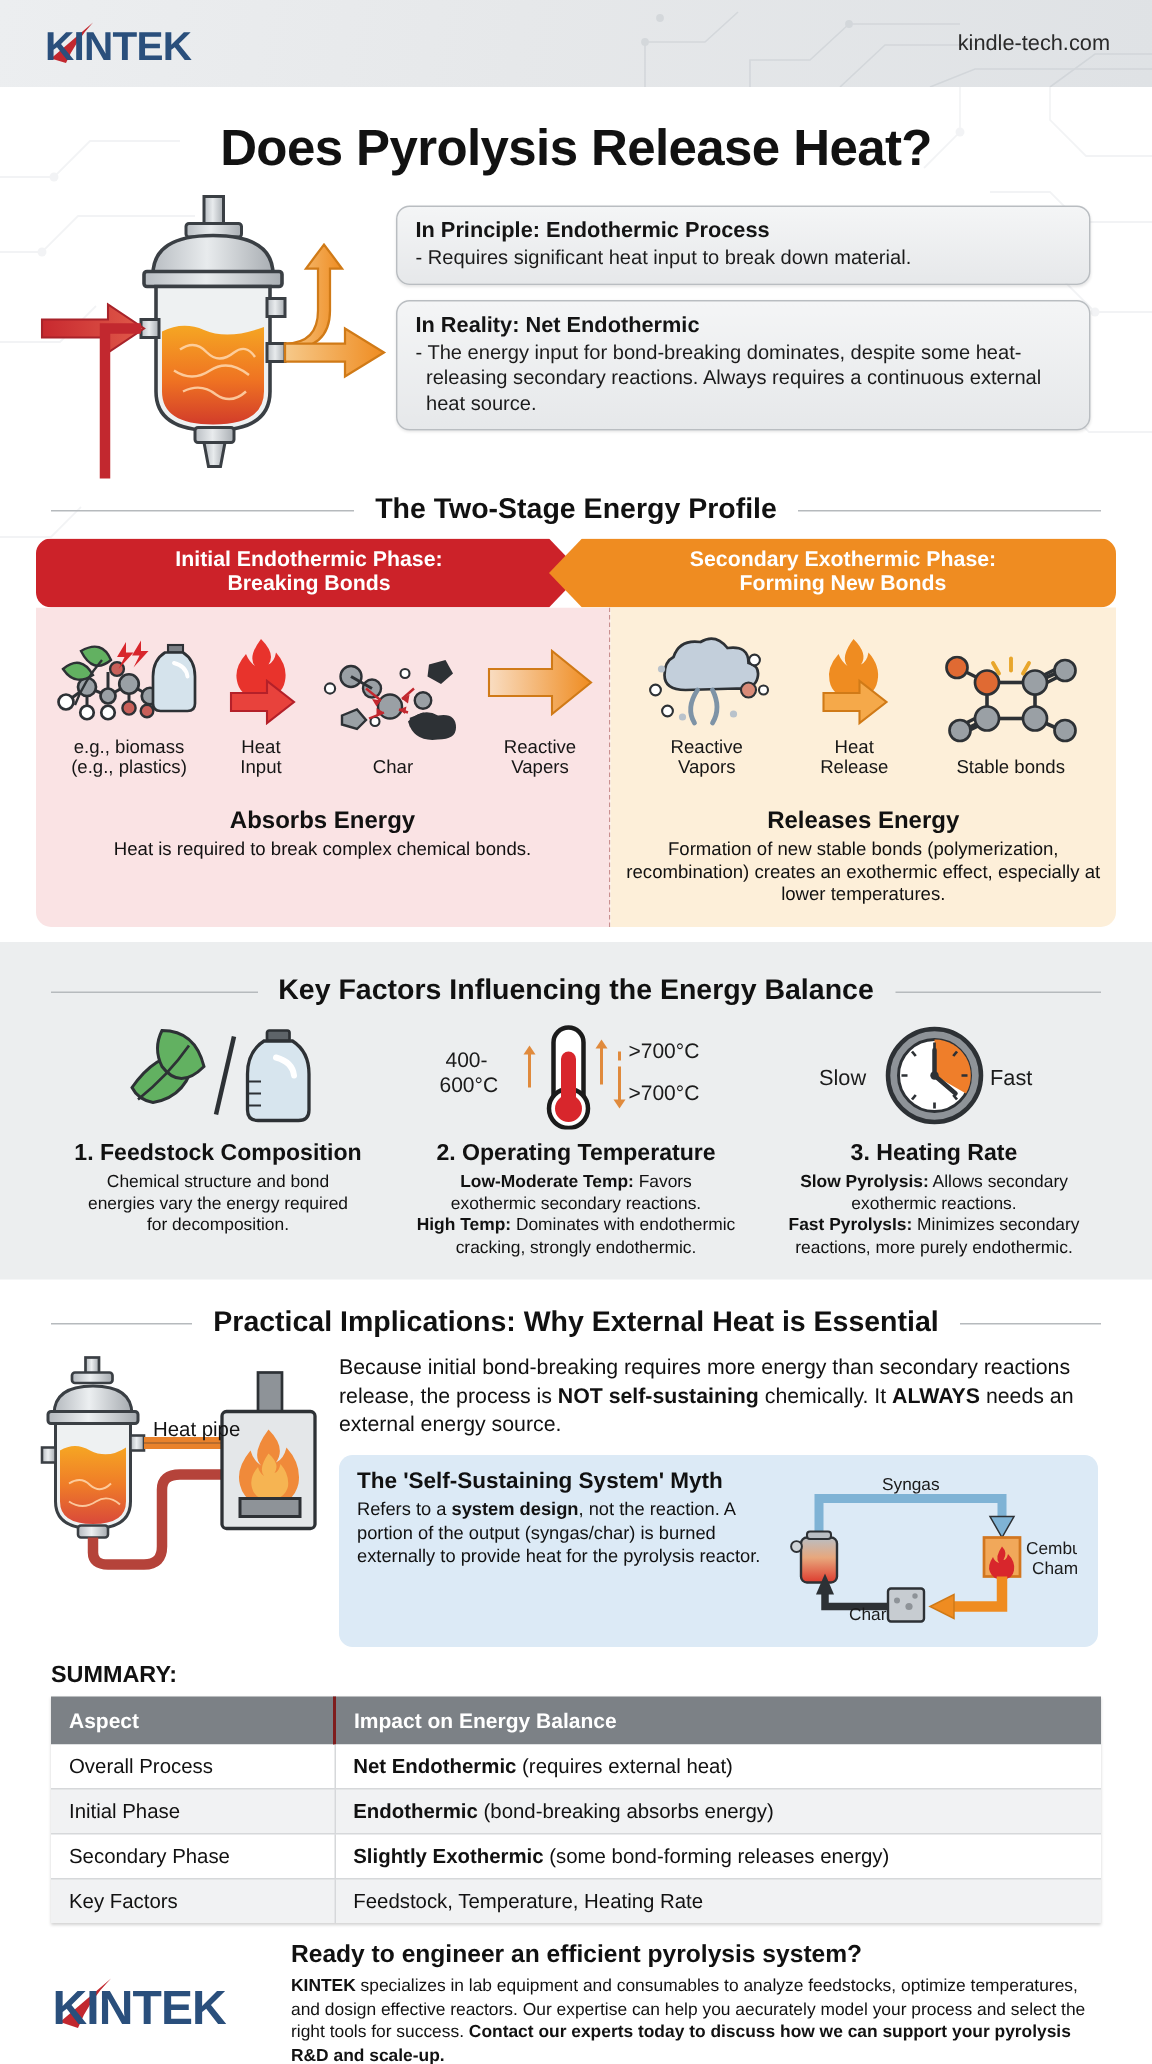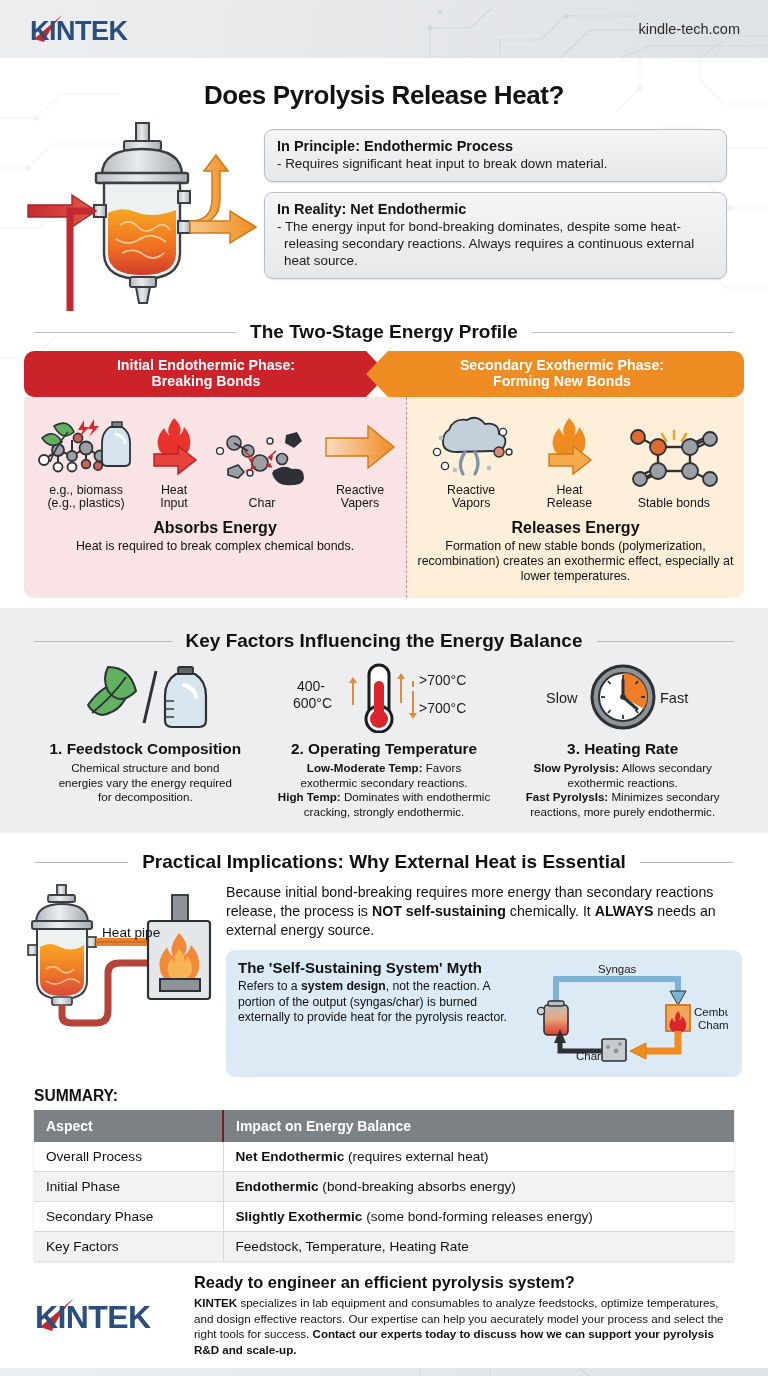--- a/index.html
+++ b/index.html
@@ -21,21 +21,21 @@
     position: relative; overflow: hidden;
   }
   .bar-circuit { position: absolute; inset: 0; opacity: .55; pointer-events: none; }
   .brand { display: flex; align-items: baseline; position: relative; z-index:2; }
   .brand svg { display:block; }
   .bar-url { font-size: 14.5px; color: #2a2a2a; position: relative; z-index:2; }
 
   
   .title-wrap { position: relative; padding: 22px 0 6px; text-align: center; }
   .page-title {
-    font-size: 26px; font-weight: bold; letter-spacing: -.4px; color: #121212;
+    font-size: 34px; font-weight: bold; letter-spacing: -.4px; color: #121212;
   }
 
   
   .bg-circuit { position: absolute; top: 58px; left: 0; width: 768px; height: 560px; opacity: .38; pointer-events: none; z-index: 0; }
 
   
   .hero { display: flex; padding: 4px 41px 0 24px; position: relative; z-index: 2; }
   .hero-art { width: 236px; flex: none; position: relative; height: 190px; }
   .hero-boxes { flex: 1; padding-left: 4px; padding-top: 8px; }
   .callout {
@@ -62,41 +62,41 @@
   .banner.right { background: #ef8c21; border-radius: 0 10px 10px 0; margin-left: -22px;
                   clip-path: polygon(22px 0, 100% 0, 100% 100%, 22px 100%, 0 50%); padding-left: 14px;}
   .stage-bodies { display: flex; }
   .stage-body { flex: 1; padding: 10px 10px 14px; }
   .stage-body.left  { background: #fae3e4; border-radius: 0 0 0 10px; border-right: 1px dashed #c98f8f; }
   .stage-body.right { background: #fdefd9; border-radius: 0 0 10px 0; }
   .flowrow { display: flex; align-items: flex-end; justify-content: space-around; height: 104px; gap: 10px; }
   .flowcell { display: flex; flex-direction: column; align-items: center; justify-content: flex-end; height:100%; }
   .flowcell .art { height: 66px; display:flex; align-items:center; justify-content:center; }
   .flowcell .cap { font-size: 12.4px; text-align: center; line-height: 1.1; margin-top: 4px; color:#161616; }
-  .stage-foot { text-align: center; margin-top: 8px; }
+  .stage-foot { text-align: center; margin-top: 20px; }
   .stage-foot h4 { font-size: 16px; font-weight: bold; margin-bottom: 2px; }
   .stage-foot p { font-size: 12.4px; line-height: 1.22; }
 
   
   .keyfactors { background: #eceeef; padding: 12px 0 14px; margin-top: 10px; }
   .kf-row { display: flex; padding: 0 26px; }
   .kf-col { flex: 1; text-align: center; padding: 0 8px; }
   .kf-art { height: 74px; display: flex; align-items: center; justify-content: center; }
   .kf-col h4 { font-size: 15.4px; font-weight: bold; margin: 6px 0 3px; }
   .kf-col p { font-size: 11.6px; line-height: 1.25; }
   .kf-col p b { font-weight: bold; }
 
   
   .practical { padding-top: 8px; }
   .pr-row { display: flex; padding: 2px 24px 0; align-items: flex-start; }
   .pr-art { width: 196px; flex: none; }
   .pr-text { flex: 1; padding-left: 6px; }
   .pr-text > p { font-size: 14.2px; line-height: 1.33; }
   .pr-text > p b { font-weight: bold; }
-  .mythbox { background: #dceaf6; border-radius: 9px; margin: 10px 2px 0 0; padding: 9px 12px 10px; display: flex; }
+  .mythbox { background: #dceaf6; border-radius: 9px; margin: 10px 12px 0 0; padding: 9px 12px 10px; display: flex; }
   .myth-left { flex: 1; }
   .myth-left h4 { font-size: 15px; font-weight: bold; margin-bottom: 3px; }
   .myth-left p { font-size: 12.2px; line-height: 1.29; }
   .myth-left p b { font-weight: bold; }
   .myth-right { width: 210px; flex: none; }
 
   
   .summary { padding: 10px 34px 0; }
   .summary h3 { font-size: 15.6px; font-weight: bold; margin-bottom: 5px; }
   table { width: 100%; border-collapse: collapse; box-shadow: 0 1px 2px rgba(0,0,0,.18); }

